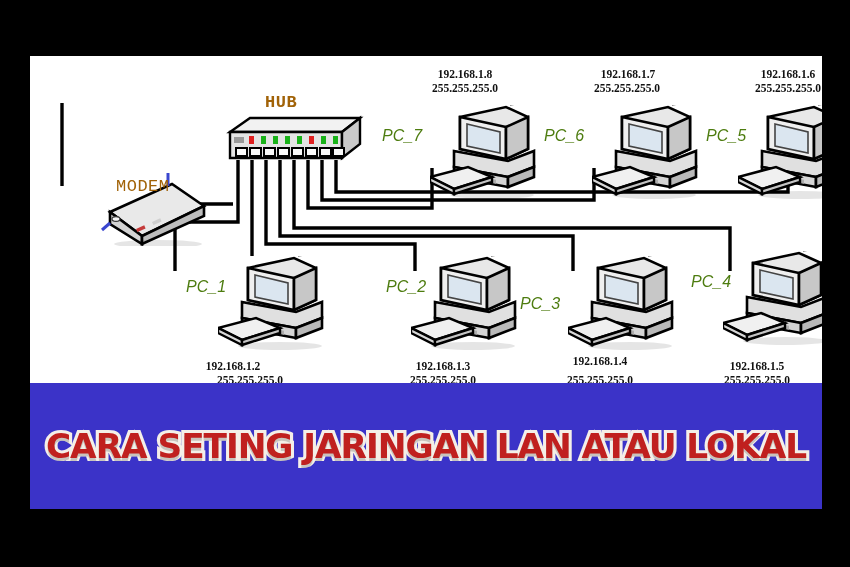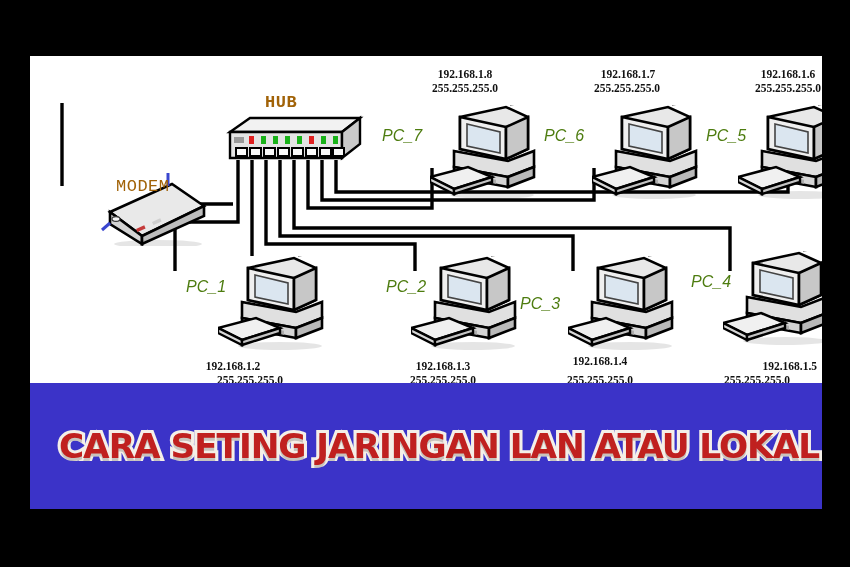--- a/index.html
+++ b/index.html
@@ -7,21 +7,21 @@
        font-family:"Liberation Sans","DejaVu Sans",sans-serif;}
   #frame{position:relative;width:850px;height:567px;background:#000;}
 
   
   #canvas{position:absolute;left:30px;top:56px;width:792px;height:327px;
           background:#fff;overflow:hidden;}
 
   
   #banner{position:absolute;left:30px;top:383px;width:792px;height:126px;
           background:#3b33c8;overflow:hidden;}
-  #banner-inner{position:absolute;left:0;top:0;width:792px;height:126px;margin-left:13px;}
+  #banner-inner{position:absolute;left:0;top:0;width:792px;height:126px;}
   #banner-title{position:absolute;left:50%;top:50%;
         transform:translate(-50%,-50%) scaleX(1.04);
         white-space:nowrap;font-weight:bold;font-size:54px;
         font-family:"DejaVu Sans","Liberation Sans",sans-serif;
         letter-spacing:-1px;color:#c0201f;
         -webkit-text-stroke:6px #f4efe8;
         paint-order:stroke fill;
         text-shadow:0 3px 0 rgba(0,0,0,.18);}
 
   
@@ -247,21 +247,21 @@
         <rect x="80" y="14" width="14" height="7" fill="#8e8e8e" transform="skewY(-14)"></rect>
         <polygon points="24,46 78,56 104,46 104,62 78,72 24,62" fill="#e0e0e0" stroke="#000" stroke-width="2.6"></polygon>
         <polygon points="24,62 78,72 78,82 24,72" fill="#d5d5d5" stroke="#000" stroke-width="2.6"></polygon>
         <polygon points="78,72 104,62 104,72 78,82" fill="#b9b9b9" stroke="#000" stroke-width="2.6"></polygon>
         <rect x="40" y="63" width="26" height="4" fill="#aeaeae" transform="skewY(10)"></rect>
         <polygon points="0,72 38,62 62,72 24,84" fill="#f0f0f0" stroke="#000" stroke-width="2.6"></polygon>
         <polygon points="0,72 24,84 24,89 0,77" fill="#d8d8d8" stroke="#000" stroke-width="2.4"></polygon>
         <polygon points="24,84 62,72 62,77 24,89" fill="#c4c4c4" stroke="#000" stroke-width="2.4"></polygon>
         <ellipse cx="62" cy="90" rx="42" ry="4" fill="#000" opacity=".10"></ellipse>
       </svg>
-      <span class="ip" style="left:22px;top:109px;width:120px;text-align:right;">192.168.1.5</span>
+      <span class="ip" style="left:22px;top:109px;width:120px;">192.168.1.5</span>
       <span class="ip" style="left:22px;top:123px;width:120px;">255.255.255.0</span>
     </div>
 
   </div>
 
   <div id="banner">
     <div id="banner-inner">
       <span id="banner-title" style="font-size: 33px;">CARA SETING JARINGAN LAN ATAU LOKAL</span>
     </div>
   </div>

